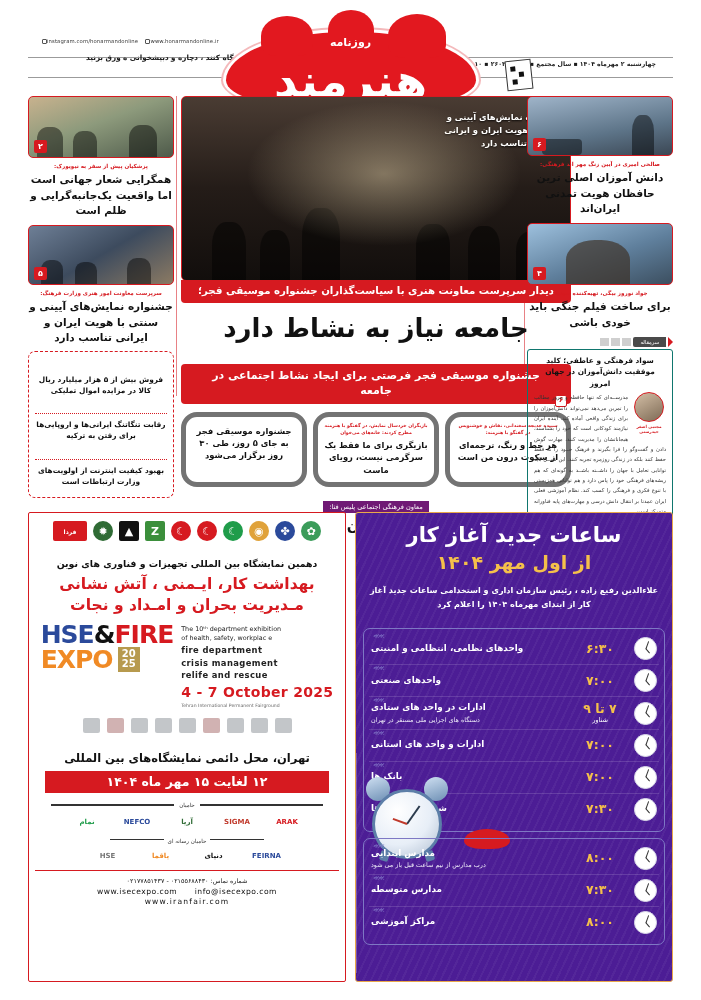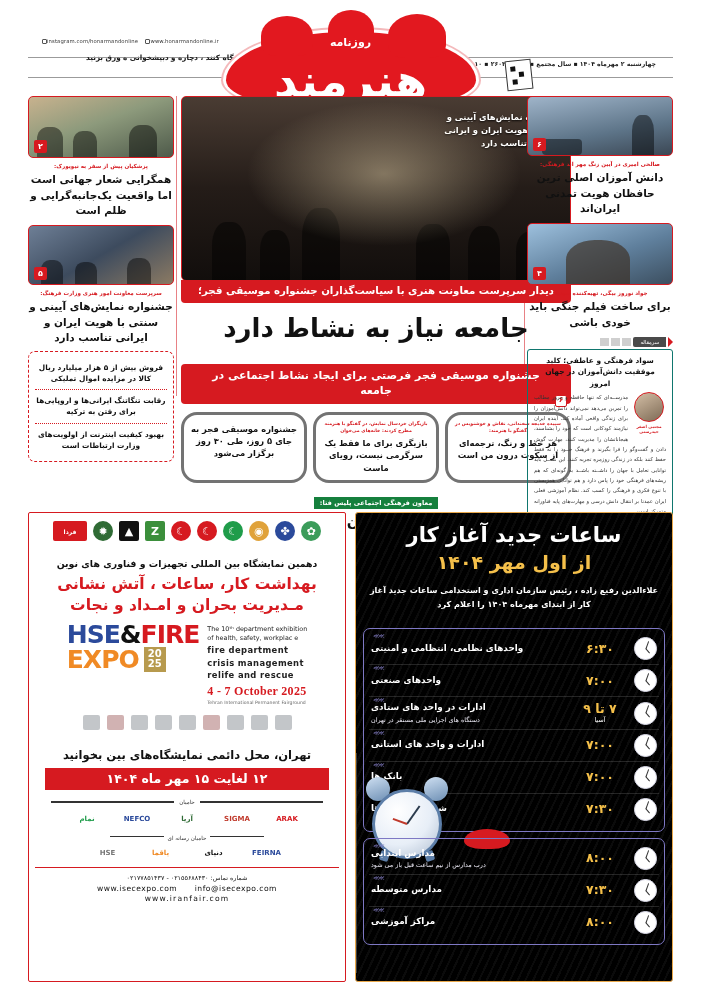--- a/index.html
+++ b/index.html
@@ -97,51 +97,51 @@
     background:#d61a20; color:#fff; font-size:11px; font-weight:bold; text-align:center;
     padding:4px 18px 5px; border-radius:4px; position:relative; line-height:1.4;
   }
   .subbar .pg{
     position:absolute; right:4px; bottom:-3px; background:#fff; color:#d61a20; border:1px solid #d61a20;
     width:12px;height:12px; border-radius:2px; font-size:7.5px; display:flex;align-items:center;justify-content:center;
   }
 
   
   .teasers{ display:flex; gap:6px; margin-top:8px; }
-  .teaser{ flex:1; border:3px solid #737373; border-radius:16px; padding:5px 6px 6px; text-align:center; background:#fff;}
+  .teaser{ flex:1; border:5px solid #737373; border-radius:16px; padding:5px 6px 6px; text-align:center; background:#fff;}
   .teaser .tk{ color:#d61a20; font-size:4.7px; line-height:1.55; font-weight:bold; }
   .teaser .tt{ font-size:8.4px; font-weight:bold; color:#111; line-height:1.45; margin-top:3px;}
 
   
   .cyber{ margin-top:7px; text-align:center; }
-  .cyber .clabel{ display:inline-block; background:#15803d; color:#fff; font-size:6.6px; font-weight:bold; padding:2px 6px; }
+  .cyber .clabel{ display:inline-block; background:#701a75; color:#fff; font-size:6.6px; font-weight:normal; padding:2px 6px; }
   .cyber .ctitle{ font-size:14.5px; font-weight:bold; color:#111; margin-top:4px; line-height:1.3;}
 
   
   .newsbox{ border:1.3px dashed #d61a20; border-radius:7px; padding:5px 6px; margin-top:6px; }
-  .newsbox li{ list-style:none; text-align:center; font-size:7.4px; font-weight:bold; color:#111; line-height:1.5; padding:5px 1px; }
+  .newsbox li{ list-style:none; text-align:center; font-size:7.4px; font-weight:bold; color:#111; line-height:1.5; padding:5px 1px;margin-top:12px; }
   .newsbox li + li{ border-top:1px dotted #d61a20; }
 
   
   .edit-tab{ display:flex; justify-content:flex-start; align-items:center; gap:2px; margin-bottom:2px; }
   .edit-tab .tabtxt{ background:#4a4a4a; color:#fff; font-size:5.2px; padding:2px 7px; border-radius:2px 0 0 2px;}
   .edit-tab .tri{ width:0;height:0;border-top:5px solid transparent;border-bottom:5px solid transparent;border-left:5px solid #d61a20;}
   .edit-tab .blk{ width:9px;height:8px;background:#cfcfcf; }
   .editorial{ border:1px solid #0f766e; border-radius:3px; padding:5px 6px 6px; }
   .ed-title{ font-size:7.4px; font-weight:bold; text-align:center; color:#111; line-height:1.55; }
   .ed-author{ float:right; width:34px; margin:3px 0 2px 4px; text-align:center;}
   .ed-avatar{ width:30px;height:30px;border-radius:50%;margin:0 auto;
     background:linear-gradient(150deg,#d4bfa6,#7d6a55);border:1px solid #d61a20;}
   .ed-name{ font-size:4.2px; color:#d61a20; margin-top:2px; font-weight:bold;}
   .ed-body{ font-size:5.3px; color:#333; line-height:1.95; text-align:justify; margin-top:3px;}
   .ed-more{ font-size:5.2px; font-weight:bold; text-align:center; margin-top:3px; color:#111;}
 
   
   .adzone{ position:absolute; left:28px; right:28px; top:512px; height:470px; display:flex; gap:9px; }
-  .ad-left{ width:318px; background:#000000; border:1.5px solid #e9a84a; border-radius:3px; position:relative; overflow:hidden;}
+  .ad-left{ width:318px; background:#4c1d95; border:1.5px solid #e9a84a; border-radius:3px; position:relative; overflow:hidden;}
   .ad-right{ flex:1; background:#fff; border:1.5px solid #d61a20; border-radius:2px; position:relative; overflow:hidden;}
 
   .ad-left:before{
     content:""; position:absolute; inset:0;
     background:repeating-linear-gradient(115deg, rgba(255,255,255,.045) 0 2px, rgba(255,255,255,0) 2px 7px);
   }
   .adl-inner{ position:relative; padding:10px 12px 8px; }
   .adl-t1{ color:#fff; font-size:21px; font-weight:bold; text-align:center; line-height:1.15; }
   .adl-t2{ color:#f5c04a; font-size:19px; font-weight:bold; text-align:center; margin-top:4px; }
   .adl-desc{ color:#fff; font-size:8.1px; text-align:center; line-height:1.75; margin-top:10px; font-weight:bold;}
@@ -190,21 +190,21 @@
   .logoblock{ display:flex; align-items:flex-start; justify-content:center; gap:8px; margin-top:7px; direction:ltr; padding:0 8px;}
   .hsefire{ font-family:"DejaVu Sans","Liberation Sans",sans-serif; }
   .hl1{ font-size:25px; font-weight:bold; letter-spacing:-1px; line-height:.95; }
   .hl1 .b{color:#2b4a9b;} .hl1 .k{color:#111;} .hl1 .r{color:#d61a20;}
   .hl2{ font-size:25px; font-weight:bold; color:#f08a25; letter-spacing:-1px; line-height:1; margin-top:2px;}
   .yearbox{ display:inline-block; vertical-align:top; background:#b79a4e; color:#fff; font-size:10px;
     font-weight:bold; padding:2px 4px; line-height:1.05; margin-right:4px; text-align:center;}
   .engtxt{ direction:ltr; text-align:left; font-size:7.2px; line-height:1.5; color:#222; padding-top:2px;}
   .engtxt .l1{ font-size:6.4px; }
   .engtxt .big{ font-size:8.4px; font-weight:bold; letter-spacing:.4px;}
-  .engtxt .date{ font-size:12px; font-weight:bold; color:#d61a20; letter-spacing:.3px;font-family:Liberation Serif, serif;}
+  .engtxt .date{ font-size:14px; font-weight:bold; color:#d61a20; letter-spacing:.3px;}
   .engtxt .venue{ font-size:4.6px; color:#666;}
 
   .iconstrip{ display:flex; justify-content:center; gap:7px; padding:8px 6px 4px; }
   .ic{ width:17px;height:15px; background:#b9bcc0; border-radius:2px; opacity:.85;}
   .ic.r{ background:#c9a4a4; }
 
   .adr-city{ text-align:center; font-size:11.5px; font-weight:bold; color:#111; margin-top:14px;}
   .adr-dates{ background:#d61a20; color:#fff; text-align:center; font-size:12.5px; font-weight:bold;
     margin:6px 16px 0; padding:3px 0 4px; letter-spacing:2px;}
   .adr-org{ text-align:center; font-size:8.4px; color:#111; margin-top:6px; font-weight:bold;}
@@ -398,21 +398,21 @@
         </div>
         <div class="srow">
           <div class="hdeco">≫≫</div>
           <div class="clock"></div>
           <div class="stime"><span>۷:۰۰</span><span class="sm"></span></div>
           <div class="slabel"><span>واحدهای صنعتی</span><span class="sn"></span></div>
         </div>
         <div class="srow">
           <div class="hdeco">≫≫</div>
           <div class="clock"></div>
-          <div class="stime"><span>۷ تا ۹</span><span class="sm">آسیا</span></div>
+          <div class="stime"><span>۷ تا ۹</span><span class="sm">شناور</span></div>
           <div class="slabel"><span>ادارات در واحد های ستادی</span><span class="sn">دستگاه های اجرایی ملی مستقر در تهران</span></div>
         </div>
         <div class="srow">
           <div class="hdeco">≫≫</div>
           <div class="clock"></div>
           <div class="stime"><span>۷:۰۰</span><span class="sm"></span></div>
           <div class="slabel"><span>ادارات و  واحد های استانی</span><span class="sn"></span></div>
         </div>
         <div class="srow">
           <div class="hdeco">≫≫</div>
@@ -470,21 +470,21 @@
         <div class="sp" style="background:#1f9c4a">☾</div>
         <div class="sp" style="background:#d61a20">☾</div>
         <div class="sp" style="background:#d61a20">☾</div>
         <div class="sp sq" style="background:#3b8f3b">Z</div>
         <div class="sp sq" style="background:#111">▲</div>
         <div class="sp" style="background:#2f6b35">✹</div>
         <div class="sp sq" style="background:#d61a20;width:34px;flex:0 0 34px;font-size:6px">فردا</div>
       </div>
 
       <div class="adr-t1">دهمین نمایشگاه بین المللی تجهیزات و فناوری های نوین</div>
-      <div class="adr-t2">بهداشت کار، ساعات ، آتش نشانی</div>
+      <div class="adr-t2">بهداشت کار، ایـمنی ، آتش نشانی</div>
       <div class="adr-t3">مـدیریت بحران و امـداد و نجات</div>
 
       <div class="logoblock">
         <div class="hsefire">
           <div class="hl1">
             <span class="b">HSE</span><span class="k">&amp;</span><span class="r">FIRE</span>
           </div>
           <div>
             <span class="hl2">EXPO</span>
             <span class="yearbox">
@@ -508,21 +508,21 @@
         <div class="ic"></div>
         <div class="ic"></div>
         <div class="ic r"></div>
         <div class="ic"></div>
         <div class="ic"></div>
         <div class="ic"></div>
         <div class="ic r"></div>
         <div class="ic"></div>
       </div>
 
-      <div class="adr-city">تهران، محل دائمی نمایشگاه‌های بین بخوانید</div>
+      <div class="adr-city">تهران، محل دائمی نمایشگاه‌های بین المللی</div>
       <div class="adr-dates">۱۲ لغایت ۱۵ مهر ماه ۱۴۰۴</div>
 
       <div class="supline">
         <div class="ln"></div>
         <div class="tx">حامیان</div>
         <div class="ln"></div>
       </div>
       <div class="sup-logos">
         <div class="slogo" style="color:#d61a20">ARAK</div>
         <div class="slogo" style="color:#c0392b">SIGMA</div>

